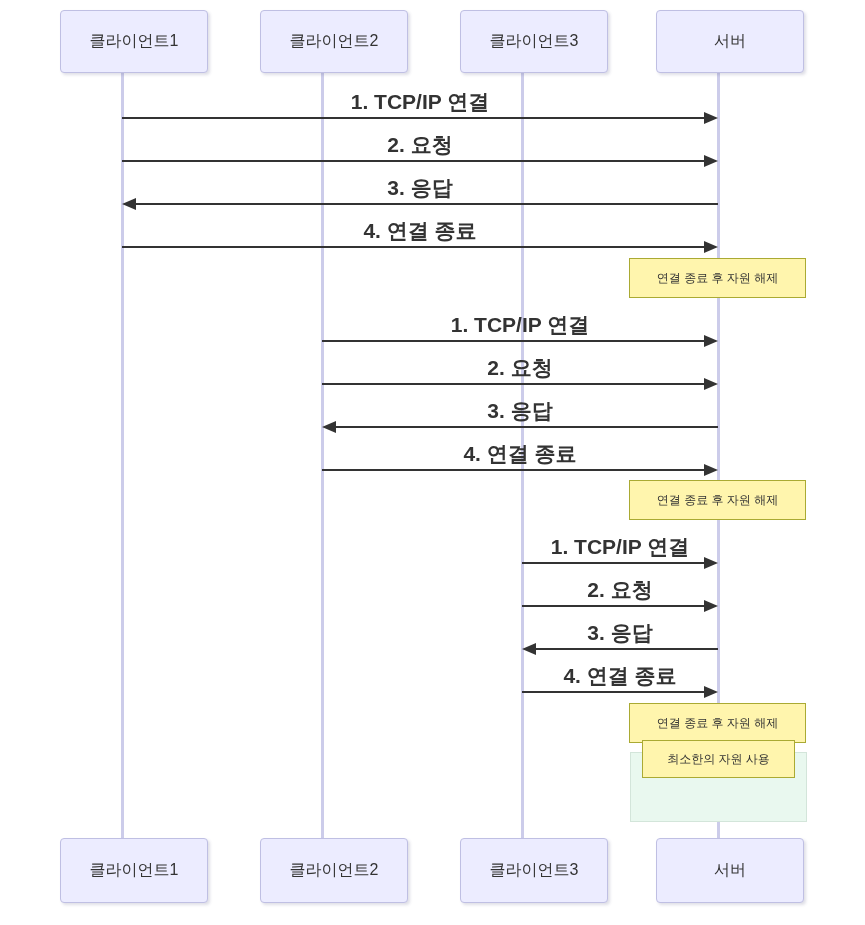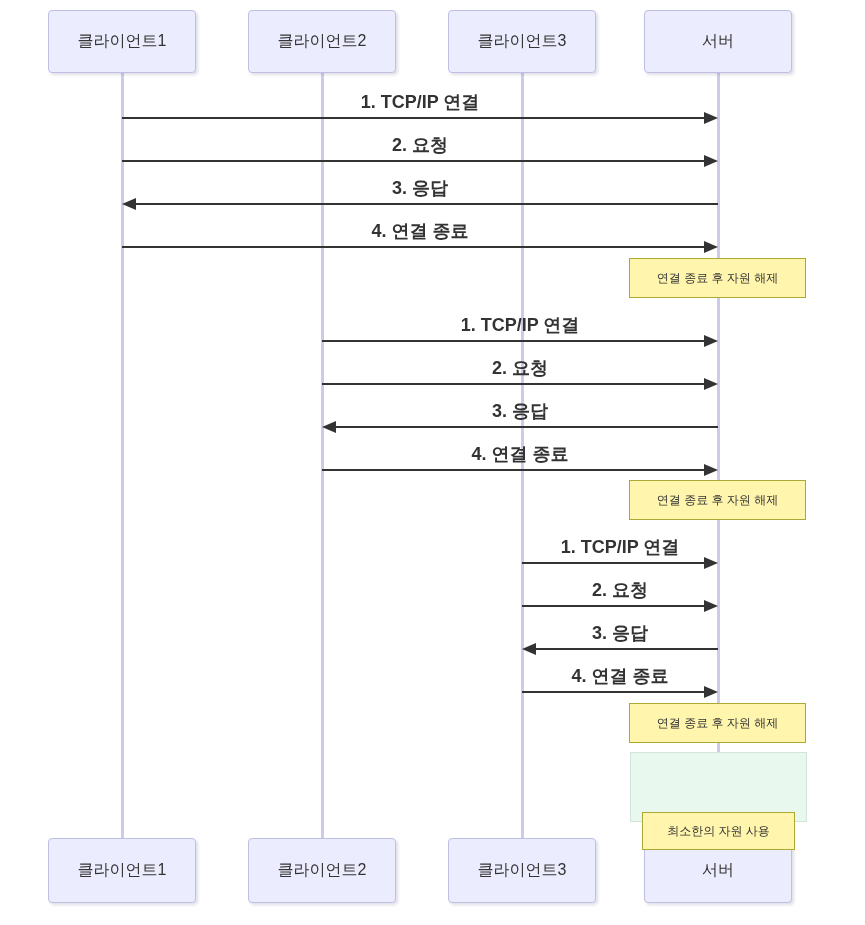--- a/index.html
+++ b/index.html
@@ -12,25 +12,25 @@
     position:relative; width:865px; height:925px; background:var(--bg);
     font-family:"Liberation Sans","DejaVu Sans",sans-serif; color:var(--text);
     overflow:hidden;
   }
   .lifeline{position:absolute; width:3px; background:var(--lifeline);}
   .actor{
     position:absolute; background:var(--actor-fill);
     border:1px solid var(--actor-border); border-radius:4px;
     box-shadow:2px 2px 3px rgba(80,80,120,0.18);
     display:flex; align-items:center; justify-content:center;
-    font-size:16px; font-weight:500; box-sizing:border-box;
+    font-size:16px; font-weight:500; box-sizing:border-box;margin-left:12px;
   }
   .msg-label{
     position:absolute; height:20px; text-align:center;
-    font-size:18px; font-weight:600; color:var(--msg); line-height:20px;
+    font-size:21px; font-weight:600; color:var(--msg); line-height:20px;
   }
   .msg-line{position:absolute; height:2px; background:var(--msg);}
   .arrow-right{
     position:absolute; width:0; height:0;
     border-top:6px solid transparent; border-bottom:6px solid transparent;
     border-left:14px solid var(--msg);
   }
   .arrow-left{
     position:absolute; width:0; height:0;
     border-top:6px solid transparent; border-bottom:6px solid transparent;
@@ -96,14 +96,14 @@
     <div class="msg-line" style="left: 522px; top: 605px; width: 183px; height: 2px;"></div>
     <div class="arrow-right" style="left: 704px; top: 600px;"></div>
     <div class="msg-label" style="left: 522px; top: 623px; width: 196px; height: 20px;">3. 응답</div>
     <div class="msg-line" style="left: 535px; top: 648px; width: 183px; height: 2px;"></div>
     <div class="arrow-left" style="left: 522px; top: 643px;"></div>
     <div class="msg-label" style="left: 522px; top: 666px; width: 196px; height: 20px;">4. 연결 종료</div>
     <div class="msg-line" style="left: 522px; top: 691px; width: 183px; height: 2px;"></div>
     <div class="arrow-right" style="left: 704px; top: 686px;"></div>
     <div class="note" style="left: 629px; top: 703px; width: 177px; height: 40px;">연결 종료 후 자원 해제</div>
     <div class="rect-bg" style="left: 630px; top: 752px; width: 177px; height: 70px;"></div>
-    <div class="note" style="left: 642px; top: 812px; width: 153px; height: 38px;">최소한의 자원 사용</div>
+    <div class="note" style="left: 642px; top: 740px; width: 153px; height: 38px;">최소한의 자원 사용</div>
   </div>
 
 </body></html>

